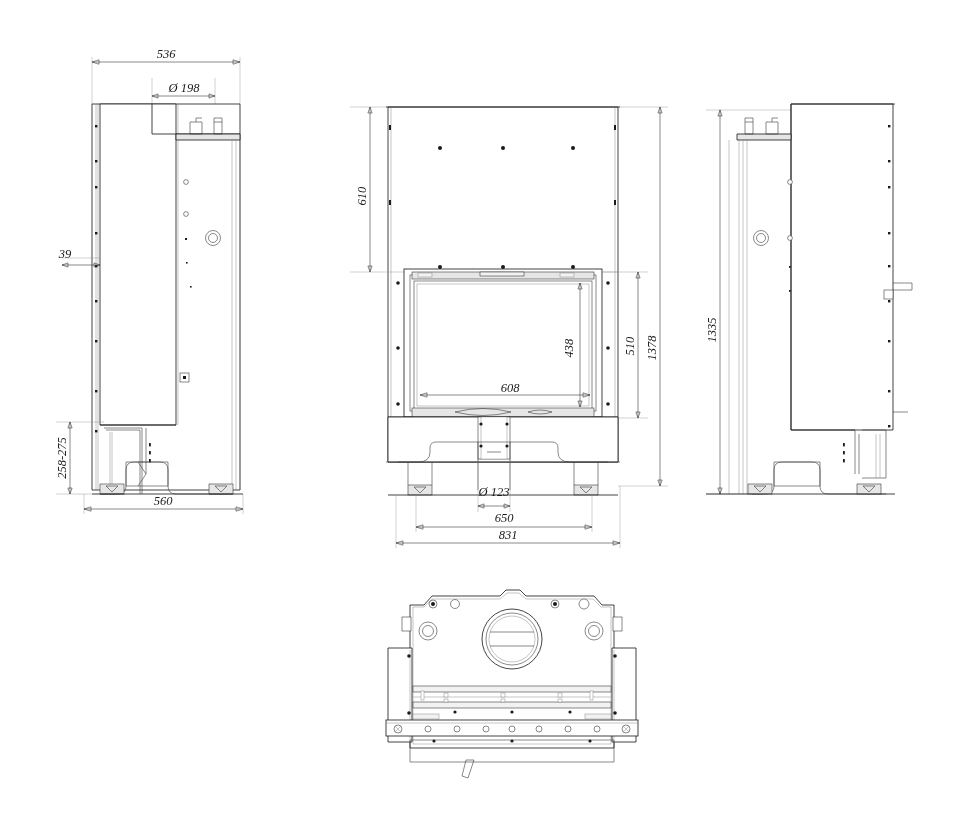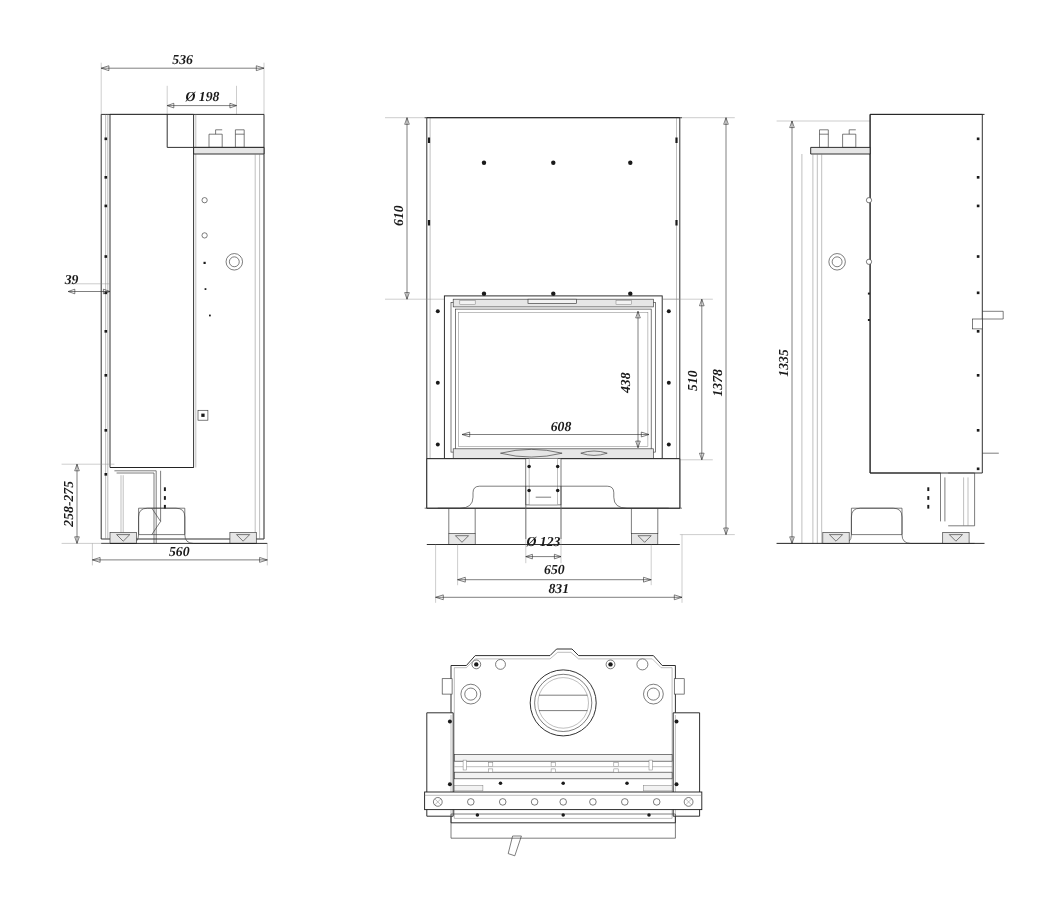--- a/index.html
+++ b/index.html
@@ -1,18 +1,18 @@
 <!DOCTYPE html>
 <html><head>
 <meta charset="utf-8">
 <style>
   html,body{margin:0;padding:0;background:#ffffff;}
   body{width:964px;height:820px;overflow:hidden;
        font-family:"Liberation Sans",sans-serif;}
-  #sheet{position:relative;width:872px;height:820px;background:#5eead4;font-weight:bold;}
+  #sheet{position:relative;width:872px;height:820px;background:#5eead4;}
   svg{display:block;}
   .dimtxt{font-family:"Liberation Serif",serif;font-style:italic;
           font-size:12.5px;fill:#1a1a1a;}
   .thin{stroke:#3a3a3a;stroke-width:.6;fill:none;}
   .vthin{stroke:#7d7d7d;stroke-width:.45;fill:none;}
   .med{stroke:#222;stroke-width:.85;fill:none;}
   .dimline{stroke:#2b2b2b;stroke-width:.55;fill:none;}
   .extline{stroke:#8c8c8c;stroke-width:.4;fill:none;}
   .fillw{fill:#ffffff;}
   .fillg{fill:#f2f2f2;}

